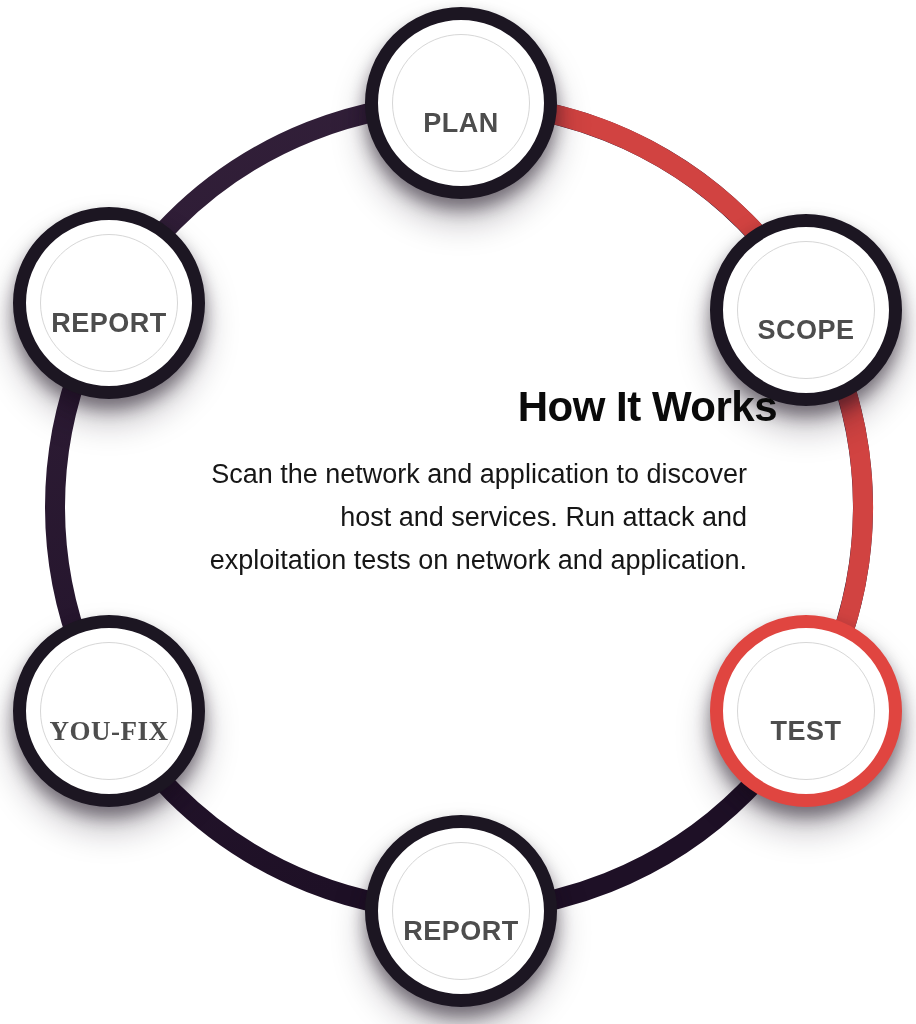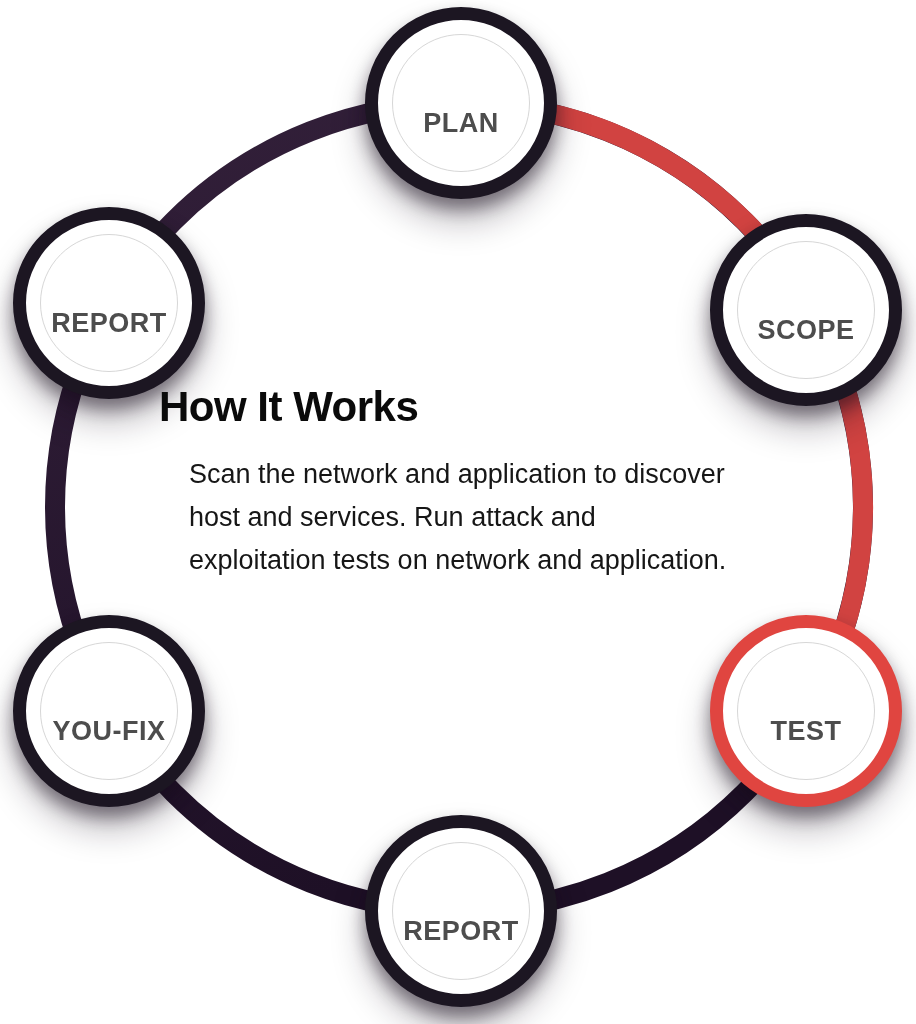--- a/index.html
+++ b/index.html
@@ -57,30 +57,30 @@
     font-weight: bold;
     letter-spacing: 0.5px;
     color: var(--step-label, #4d4d4d);
     user-select: none;
     margin-top: 40px;
   }
   .pos-plan   { left: 365px; top: 7px;   }
   .pos-scope  { left: 710px; top: 214px; }
   .pos-test   { left: 710px; top: 615px; }
   .pos-report { left: 365px; top: 815px; text-align: center; }
-  .pos-youfix { left: 13px;  top: 615px; }
+  .pos-youfix { left: 13px;  top: 615px; font-family: Liberation Serif, serif; }
   .pos-retest { left: 13px;  top: 207px; }
   
   .center-text {
     position: absolute;
-    left: 459px;
+    left: 477px;
     top: 383px;
     width: 600px;
     transform: translateX(-50%);
-    text-align: left;
+    text-align: right;
   }
   .center-title {
     margin: 0;
     font-size: 42px;
     font-weight: bold;
     letter-spacing: -0.5px;
     color: var(--heading-text, #0a0a0a);
   }
   .center-desc {
     margin: 22px auto 12px auto;

